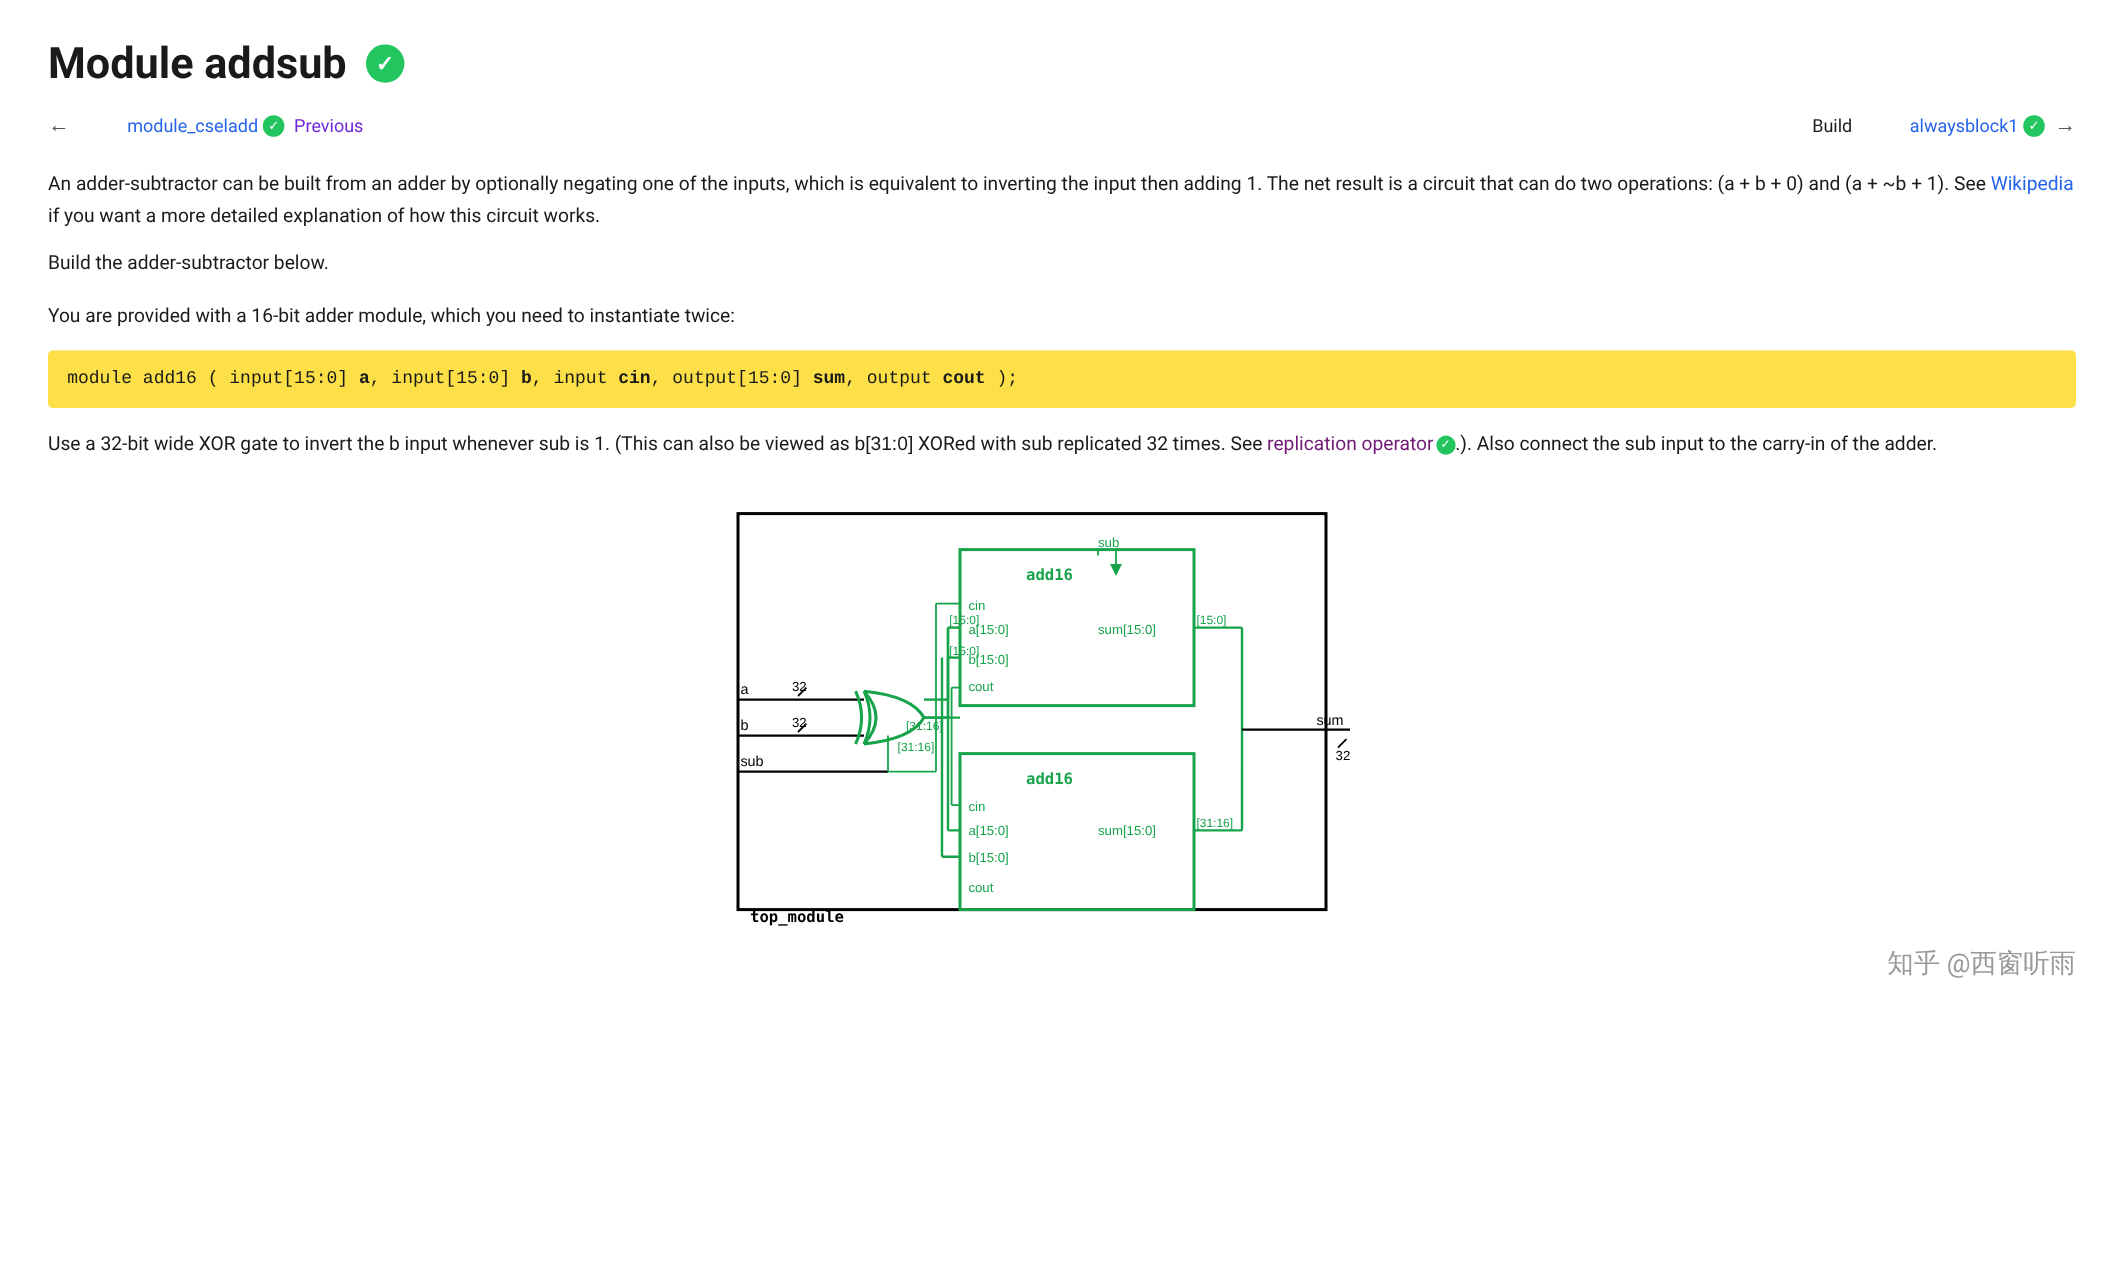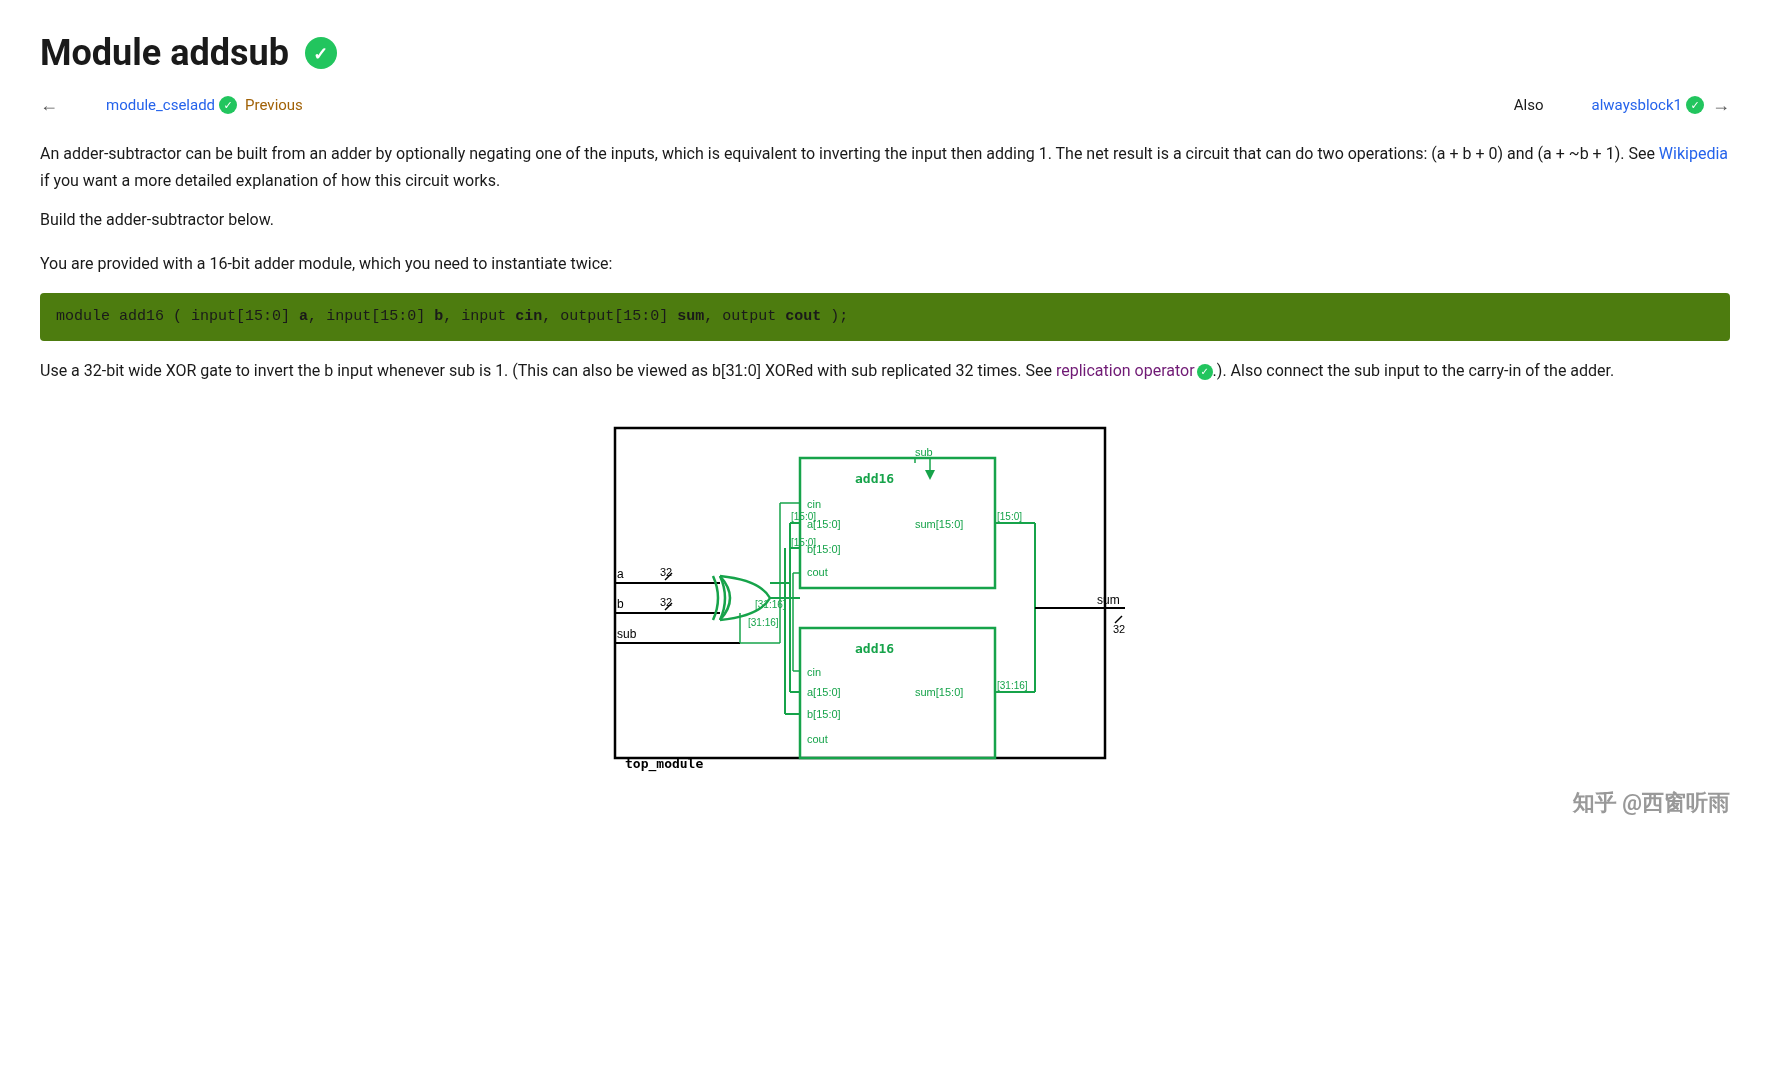--- a/index.html
+++ b/index.html
@@ -60,21 +60,21 @@
       height: 18px;
       background: #22c55e;
       border-radius: 50%;
       display: inline-flex;
       align-items: center;
       justify-content: center;
       color: white;
       font-size: 11px;
     }
     .nav-sep {
-      color: #a16207;
+      color: #6d28d9;
     }
     .description {
       font-size: 16px;
       line-height: 1.7;
       margin-bottom: 12px;
     }
     .description a {
       color: #2563eb;
       text-decoration: none;
     }
@@ -84,21 +84,21 @@
       margin-bottom: 16px;
     }
     .provided-text {
       font-size: 16px;
       line-height: 1.7;
       margin-bottom: 16px;
     }
     .code-block {
       font-family: 'Courier New', Courier, monospace;
       font-size: 15px;
-      background: #4d7c0f;
+      background: #fde047;
       padding: 12px 16px;
       margin-bottom: 16px;
       border-radius: 4px;
       line-height: 1.6;
     }
     .xor-text {
       font-size: 16px;
       line-height: 1.7;
       margin-bottom: 24px;
     }
@@ -114,42 +114,42 @@
       display: flex;
       justify-content: center;
       margin-top: 10px;
       margin-bottom: 10px;
     }
     .watermark {
       text-align: right;
       color: #999;
       font-size: 22px;
       margin-top: 10px;
-      font-weight: 700;
+      font-weight: 400;
     }
   </style>
 </head>
 <body>
 
 <h1 class="page-title">
   <span>Module addsub</span>
   <span class="check-icon">✓</span>
 </h1>
 
 <nav class="nav-bar">
   <div class="nav-left">
     <span class="nav-arrow">←</span>
     <a class="nav-link" href="#">
       <span>module_cseladd</span>
       <span class="check-icon-sm">✓</span>
     </a>
     <span class="nav-sep">Previous</span>
   </div>
   <div class="nav-right">
-    <span>Also</span>
+    <span>Build</span>
     <a class="nav-link" href="#">
       <span>alwaysblock1</span>
       <span class="check-icon-sm">✓</span>
     </a>
     <span class="nav-arrow">→</span>
   </div>
 </nav>
 
 <p class="description">
   An adder-subtractor can be built from an adder by optionally negating one of the inputs, which is equivalent to inverting the input then adding 1. The net result is a circuit that can do two operations: (a + b + 0) and (a + ~b + 1). See <a href="#">Wikipedia</a> if you want a more detailed explanation of how this circuit works.

